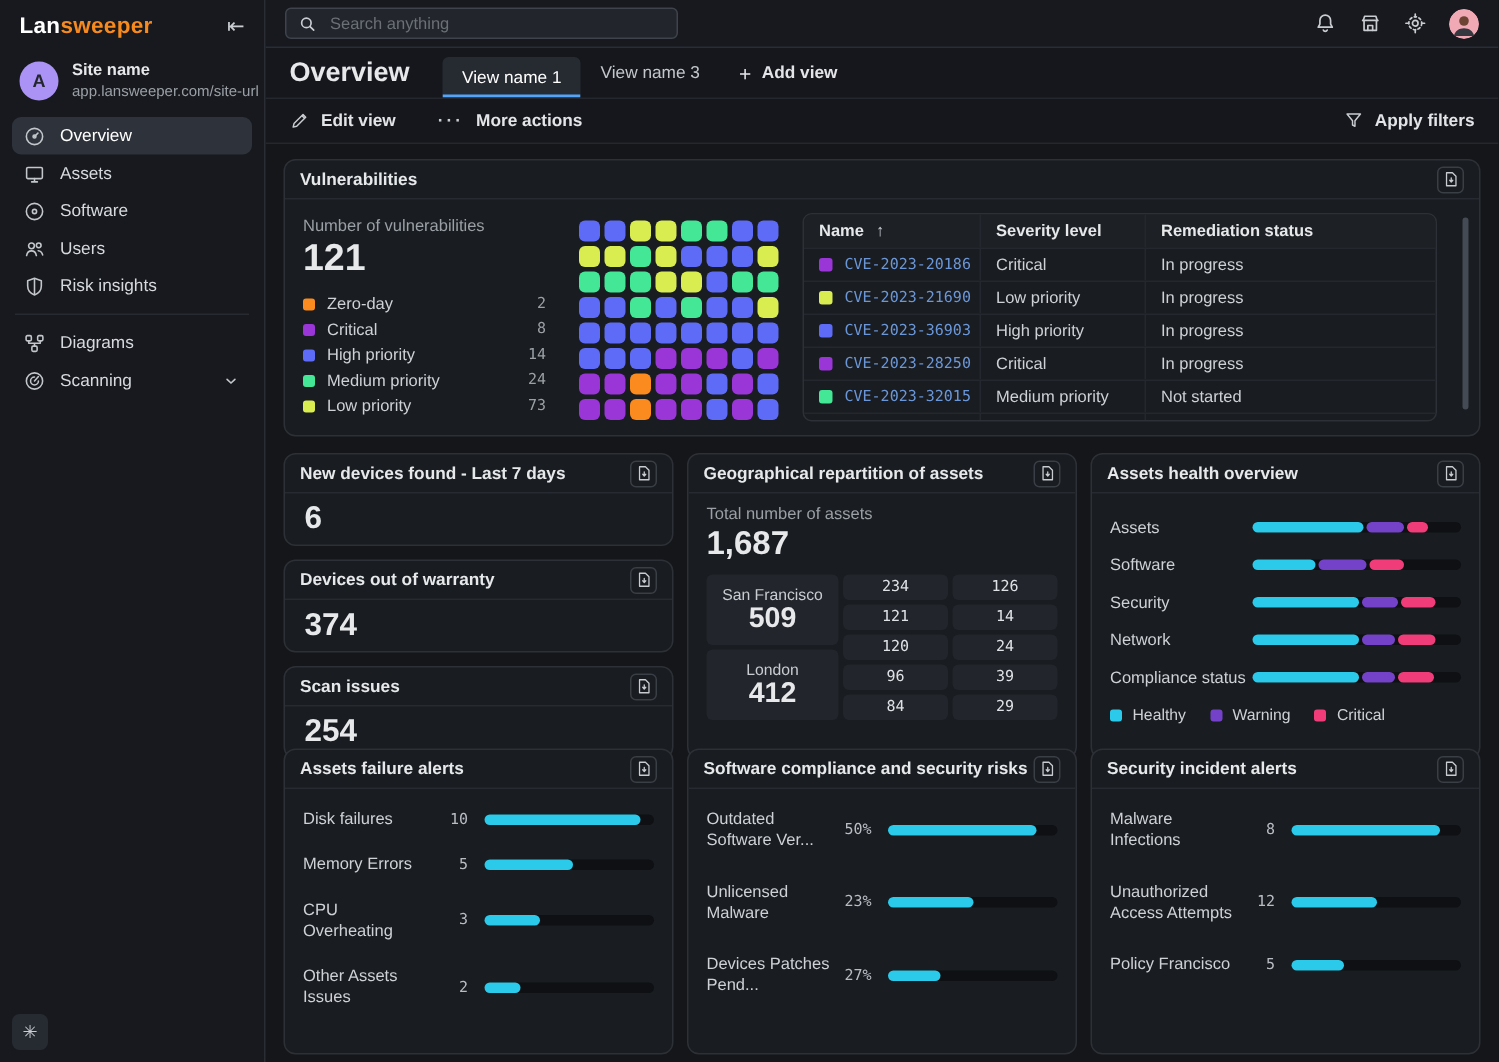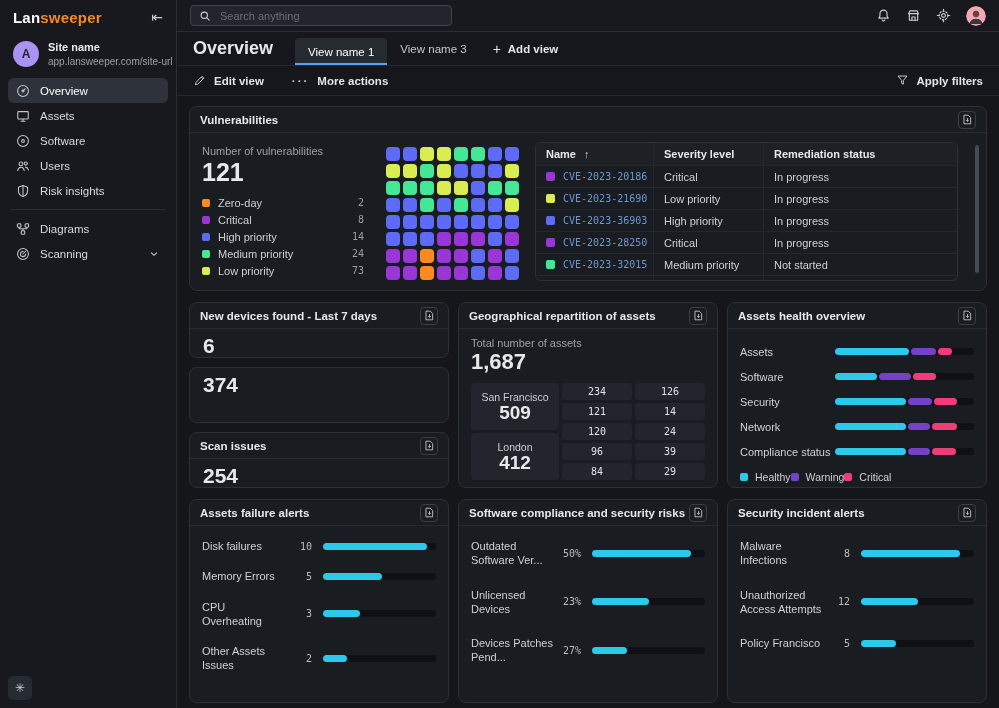--- a/index.html
+++ b/index.html
@@ -122,21 +122,21 @@
 
   
   .health-body { flex:1; padding:10px 12px 6px; display:flex; flex-direction:column; }
   .hrow { display:flex; align-items:center; height:25px; }
   .hlabel { width:95px; min-width:95px; font-size:11px; color:#ced1d6; }
   .htrack { flex:1; height:7px; background:#0e1013; border-radius:4px; display:flex; }
   .seg { height:7px; border-radius:4px; margin-right:2px; }
   .seg-h { background:#2bc9ea; }
   .seg-w { background:#7442c8; }
   .seg-c { background:#f03d79; }
-  .health-legend { display:flex; align-items:center; margin-top:7px; font-size:10.5px; color:#ced1d6; }
+  .health-legend { display:flex; gap:16px; align-items:center; margin-top:7px; font-size:10.5px; color:#ced1d6; }
   .hleg { display:flex; align-items:center; gap:7px; }
 
   
   .alert-body { flex:1; padding:13px 12px; display:flex; flex-direction:column; }
   .arow { display:flex; align-items:center; margin-bottom:16px; }
   .arow.tall { margin-bottom:20px; }
   .alabel { width:86px; min-width:86px; font-size:11px; color:#ced1d6; line-height:1.3; }
   .avalue { width:24px; min-width:24px; text-align:right; margin-right:11px;
     font-family:"DejaVu Sans Mono", monospace; font-size:10px; color:#b9bdc3; }
   .atrack { flex:1; height:7px; background:#0e1013; border-radius:4px; }
@@ -502,20 +502,29 @@
                 <span class="export-btn">
                   <svg width="11" height="11" viewBox="0 0 14 14" fill="none" stroke="currentColor" stroke-width="1.1" stroke-linejoin="round" stroke-linecap="round">
                     <path d="M3 1.5h5l3 3v8H3z"></path>
                     <path d="M7 5.8v3.4M5.7 7.9L7 9.3l1.3-1.4"></path>
                   </svg>
                 </span>
               </div>
             <div class="kpi-value">6</div>
           </section>
           <section class="card kpi-card">
+            <div class="card-header">
+                <span class="card-title">Devices out of warranty</span>
+                <span class="export-btn">
+                  <svg width="11" height="11" viewBox="0 0 14 14" fill="none" stroke="currentColor" stroke-width="1.1" stroke-linejoin="round" stroke-linecap="round">
+                    <path d="M3 1.5h5l3 3v8H3z"></path>
+                    <path d="M7 5.8v3.4M5.7 7.9L7 9.3l1.3-1.4"></path>
+                  </svg>
+                </span>
+              </div>
             <div class="kpi-value">374</div>
           </section>
           <section class="card kpi-card">
             <div class="card-header">
                 <span class="card-title">Scan issues</span>
                 <span class="export-btn">
                   <svg width="11" height="11" viewBox="0 0 14 14" fill="none" stroke="currentColor" stroke-width="1.1" stroke-linejoin="round" stroke-linecap="round">
                     <path d="M3 1.5h5l3 3v8H3z"></path>
                     <path d="M7 5.8v3.4M5.7 7.9L7 9.3l1.3-1.4"></path>
                   </svg>
@@ -690,21 +699,21 @@
             </div>
           <div class="alert-body">
             <div class="arow tall">
               <span class="alabel">Outdated Software Ver...</span>
               <span class="avalue">50%</span>
               <span class="atrack">
                   <span class="afill" style="width: 88%;"></span>
                 </span>
             </div>
             <div class="arow tall">
-              <span class="alabel">Unlicensed Devices</span>
+              <span class="alabel">Unlicensed Malware</span>
               <span class="avalue">23%</span>
               <span class="atrack">
                   <span class="afill" style="width: 50%;"></span>
                 </span>
             </div>
             <div class="arow tall">
               <span class="alabel">Devices Patches Pend...</span>
               <span class="avalue">27%</span>
               <span class="atrack">
                   <span class="afill" style="width: 31%;"></span>

